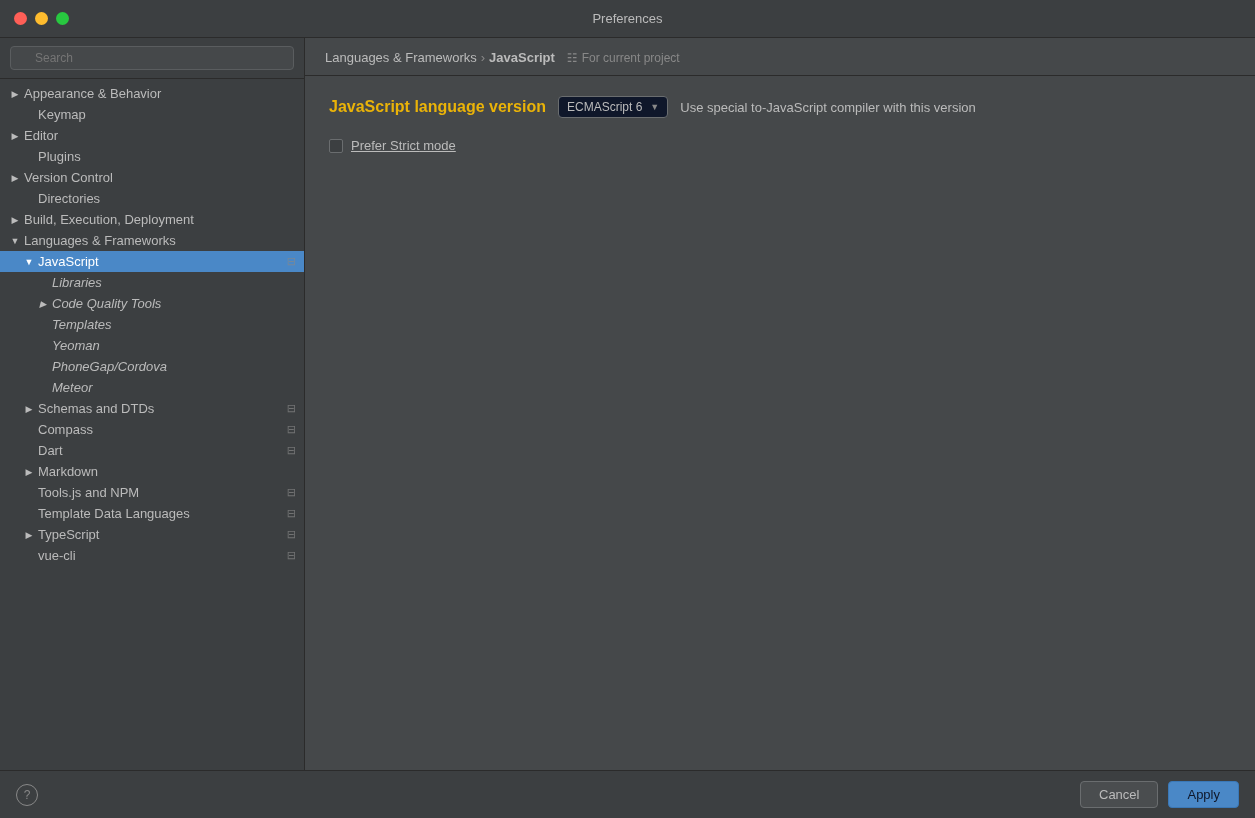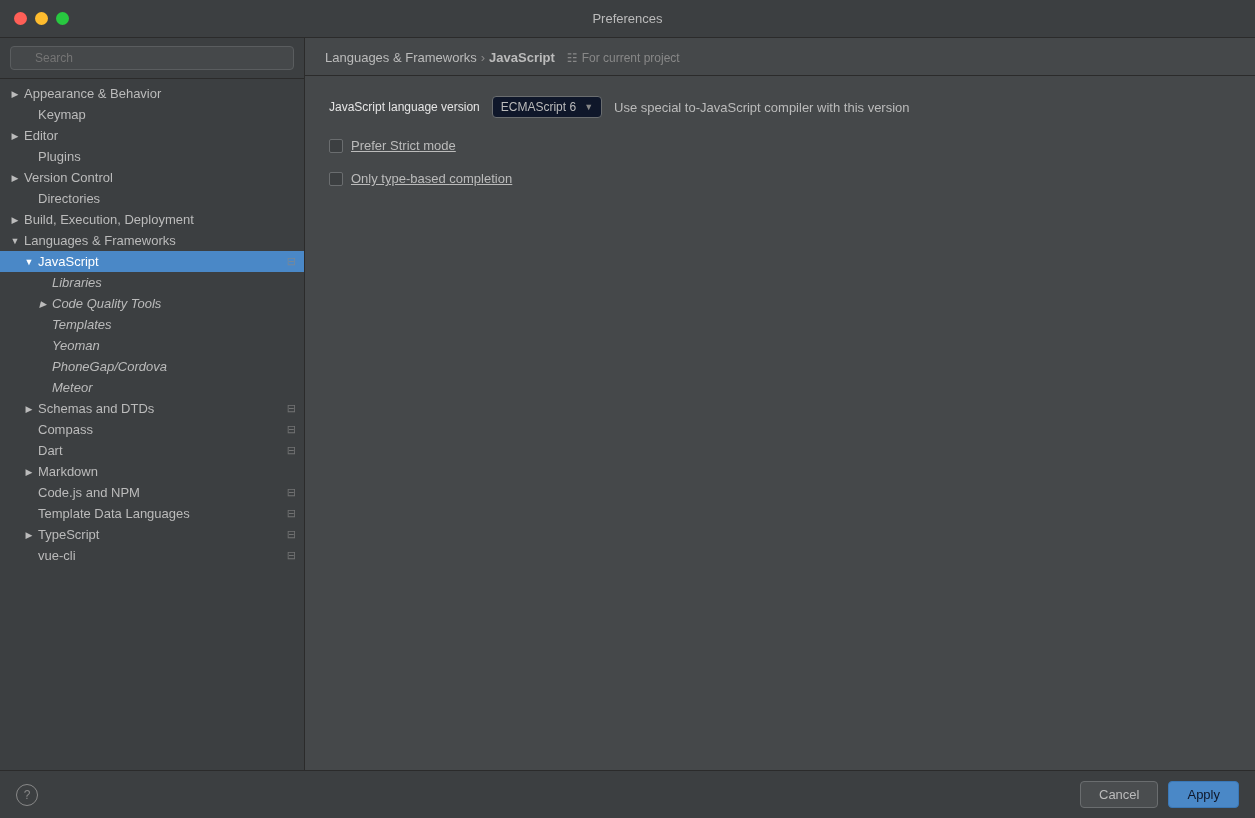--- a/index.html
+++ b/index.html
@@ -177,22 +177,23 @@
       overflow-y: auto;
     }
 
     .setting-row {
       display: flex;
       align-items: center;
       gap: 12px;
       margin-bottom: 20px;
     }
     .setting-label {
-      color: #e5e5e5;
-      font-size: 12px;
+      color: #eab308;
+      font-size: 16px;
+      font-weight: bold;
     }
     .dropdown {
       background: #0f172a;
       border: 1px solid #6a6d6f;
       border-radius: 4px;
       padding: 3px 8px;
       color: #bbb;
       font-size: 12px;
       display: flex;
       align-items: center;
@@ -373,21 +374,21 @@
           <span class="arrow"></span>
           <span class="label">Dart</span>
           <span class="badge-icon">⊟</span>
         </div>
         <div class="tree-item indent-1">
           <span class="arrow">▶</span>
           <span class="label">Markdown</span>
         </div>
         <div class="tree-item indent-1">
           <span class="arrow"></span>
-          <span class="label">Code.js and NPM</span>
+          <span class="label">Tools.js and NPM</span>
           <span class="badge-icon">⊟</span>
         </div>
         <div class="tree-item indent-1">
           <span class="arrow"></span>
           <span class="label">Template Data Languages</span>
           <span class="badge-icon">⊟</span>
         </div>
         <div class="tree-item indent-1">
           <span class="arrow">▶</span>
           <span class="label">TypeScript</span>
@@ -423,24 +424,20 @@
           <span class="dd-arrow">▼</span>
         </div>
         <span class="setting-description">Use special to-JavaScript compiler with this version</span>
       </div>
 
       <div class="checkbox-row">
         <div class="checkbox"></div>
         <span class="checkbox-label">Prefer <span class="underline">Strict</span> mode</span>
       </div>
 
-      <div class="checkbox-row">
-        <div class="checkbox"></div>
-        <span class="checkbox-label">Only type-based <span class="underline">completion</span></span>
-      </div>
     </div>
   </div>
 </div>
 
 <div class="footer">
   <div class="footer-left">
     <button class="help-btn">?</button>
   </div>
   <div class="footer-right">
     <button class="footer-btn">Cancel</button>

